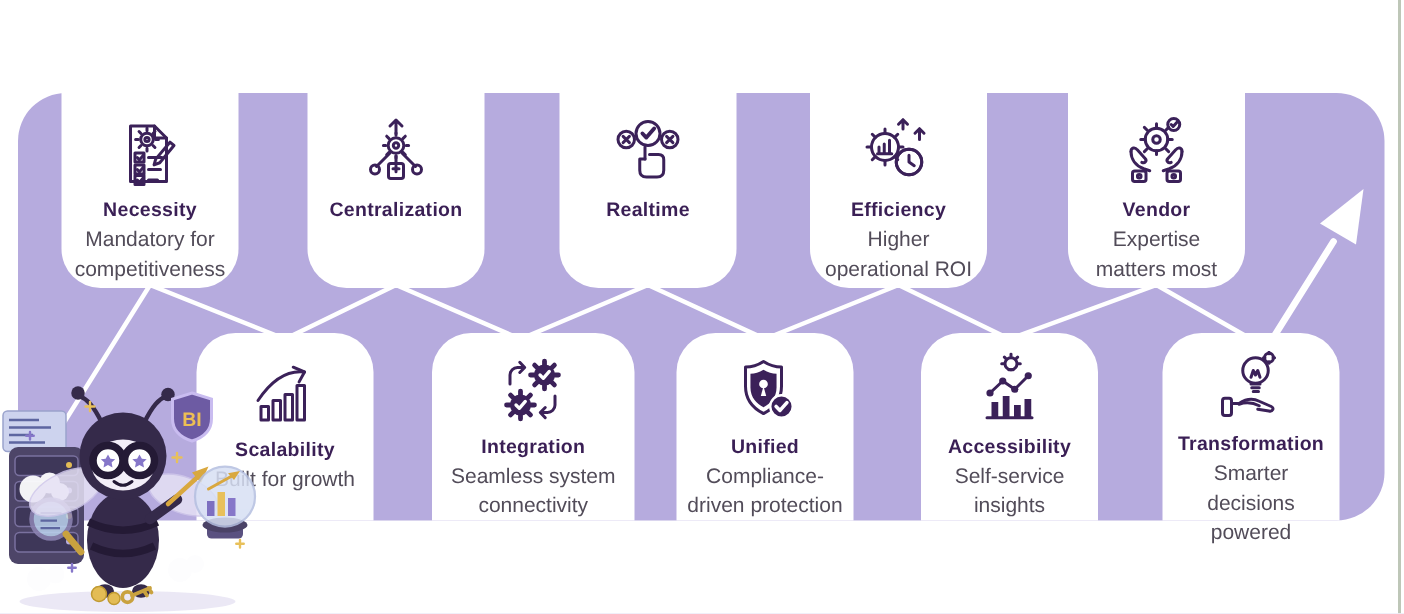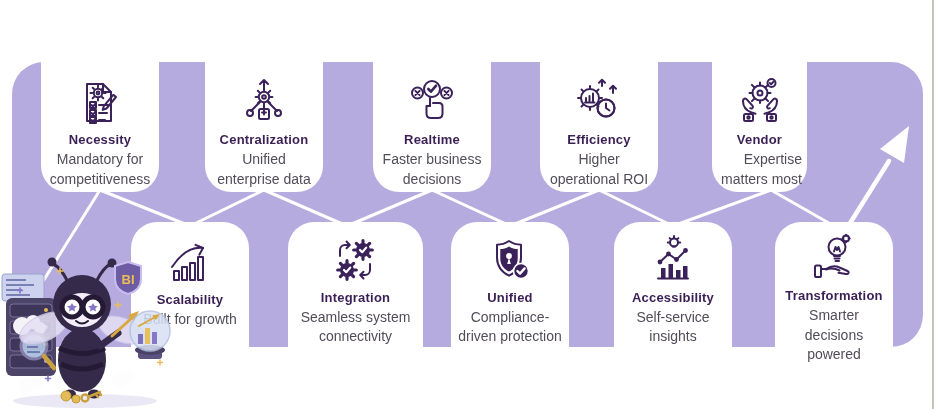--- a/index.html
+++ b/index.html
@@ -85,21 +85,20 @@
         <path d="M26 14.2v-1.6 M26 27.8v1.6 M19.2 21h-1.6 M32.8 21h1.6 M21.4 16.4l-1.6-1.6 M30.6 16.4l1.6-1.6 M21.4 25.6l-1.6 1.6 M30.6 25.6l1.6 1.6"></path>
         <path d="M22 26l-9 9 M30 26l9 9 M26 28v5"></path>
         <circle cx="12" cy="37" r="3"></circle>
               <circle cx="40" cy="37" r="3"></circle>
         <rect x="21" y="33" width="10" height="10" rx="1.5"></rect>
               <path d="M24 36.5h4 M26 34.5v4"></path>
       </g>
     </svg>
         </div>
         <div class="title">Centralization</div>
-        <div class="desc">Unified enterprise data</div>
       </div>
       <div class="card bottom" style="left: 288px; top: 222px; width: 135px; height: 125px;">
         <div class="icon">
           <svg width="52" height="52" viewBox="0 0 52 52">
       <g fill="#3b2159" stroke="none">
         <circle cx="33" cy="15" r="7"></circle>
               <circle cx="17" cy="35" r="7"></circle>
       </g>
       <g stroke="#3b2159" stroke-width="3.2" stroke-linecap="round" fill="none">
         <path d="M33 8.5v-2.8 M33 21.5v2.8 M26.5 15h-2.8 M39.5 15h2.8 M28.4 10.4l-2-2 M37.6 10.4l2-2 M28.4 19.6l-2 2 M37.6 19.6l2 2"></path>
@@ -129,21 +128,20 @@
         <circle cx="11.5" cy="17" r="5.5"></circle>
               <path d="M9.4 14.9l4.2 4.2 M13.6 14.9l-4.2 4.2"></path>
         <circle cx="40.5" cy="17" r="5.5"></circle>
               <path d="M38.4 14.9l4.2 4.2 M42.6 14.9l-4.2 4.2"></path>
         <path d="M24 22v8"></path>
         <path d="M24 30h-3.5v7.5q0 4.5 4.5 4.5h7q4.5 0 4.5-4.5v-7q0-3.5-3.5-3.5h-6"></path>
       </g>
     </svg>
         </div>
         <div class="title">Realtime</div>
-        <div class="desc">Faster business decisions</div>
       </div>
       <div class="card bottom" style="left: 451px; top: 222px; width: 118px; height: 125px;">
         <div class="icon">
           <svg width="52" height="52" viewBox="0 0 52 52">
       <g class="lineart">
         <path d="M25 6c-4 2.6-8 3.7-12 3.7v12.8c0 9.3 5.6 15 12 18.2 6.4-3.2 12-8.9 12-18.2V9.7C33 9.7 29 8.6 25 6z"></path>
       </g>
       <path d="M25 11.5c-2.9 1.8-5.8 2.6-8.7 2.6v9.3c0 6.7 4.1 10.8 8.7 13.1 4.6-2.3 8.7-6.4 8.7-13.1v-9.3c-2.9 0-5.8-.8-8.7-2.6z" fill="#3b2159"></path>
       <circle cx="25" cy="21" r="2.9" fill="#ffffff"></circle>
             <path d="M25 22.5l-1.8 6.5h3.6z" fill="#ffffff"></path>
@@ -190,21 +188,21 @@
         <path d="M13 27l8.5-8 8 5.5 9-9"></path>
         <circle cx="27" cy="7.5" r="4"></circle>
               <path d="M25.6 11.5h2.8"></path>
         <path d="M27 1v1.6 M20.8 7.5h1.8 M31.4 7.5h1.8 M22.6 3.1l1.3 1.3 M31.4 3.1l-1.3 1.3"></path>
       </g>
     </svg>
         </div>
         <div class="title">Accessibility</div>
         <div class="desc">Self-service insights</div>
       </div>
-      <div class="card top" style="left: 712px; top: 62px; width: 95px; height: 130px; text-align: right;">
+      <div class="card top" style="left: 712px; top: 62px; width: 118px; height: 130px;">
         <div class="icon">
           <svg width="52" height="52" viewBox="0 0 52 52">
       <g class="lineart">
         <circle cx="26" cy="17" r="7.5"></circle>
               <circle cx="26" cy="17" r="2.5"></circle>
         <path d="M26 9.5V6.5 M26 24.5v2.5 M18.5 17h-3 M33.5 17h3 M20 11L17.9 8.9 M32 11l2.1-2.1 M20 23l-2.1 2.1 M32 23l2.1 2.1"></path>
         <circle cx="37.5" cy="7" r="4"></circle>
               <path d="M35.8 7l1.3 1.3 2.4-2.7"></path>
         <path d="M9 25c0 5 3 9.5 8.5 11.5l4 1.3"></path>
         <path d="M9 25c0-2.6 2.6-3.2 4.2-1.1l5.2 5.7c1.5 1.6-.2 3.6-2.2 2.6"></path>

